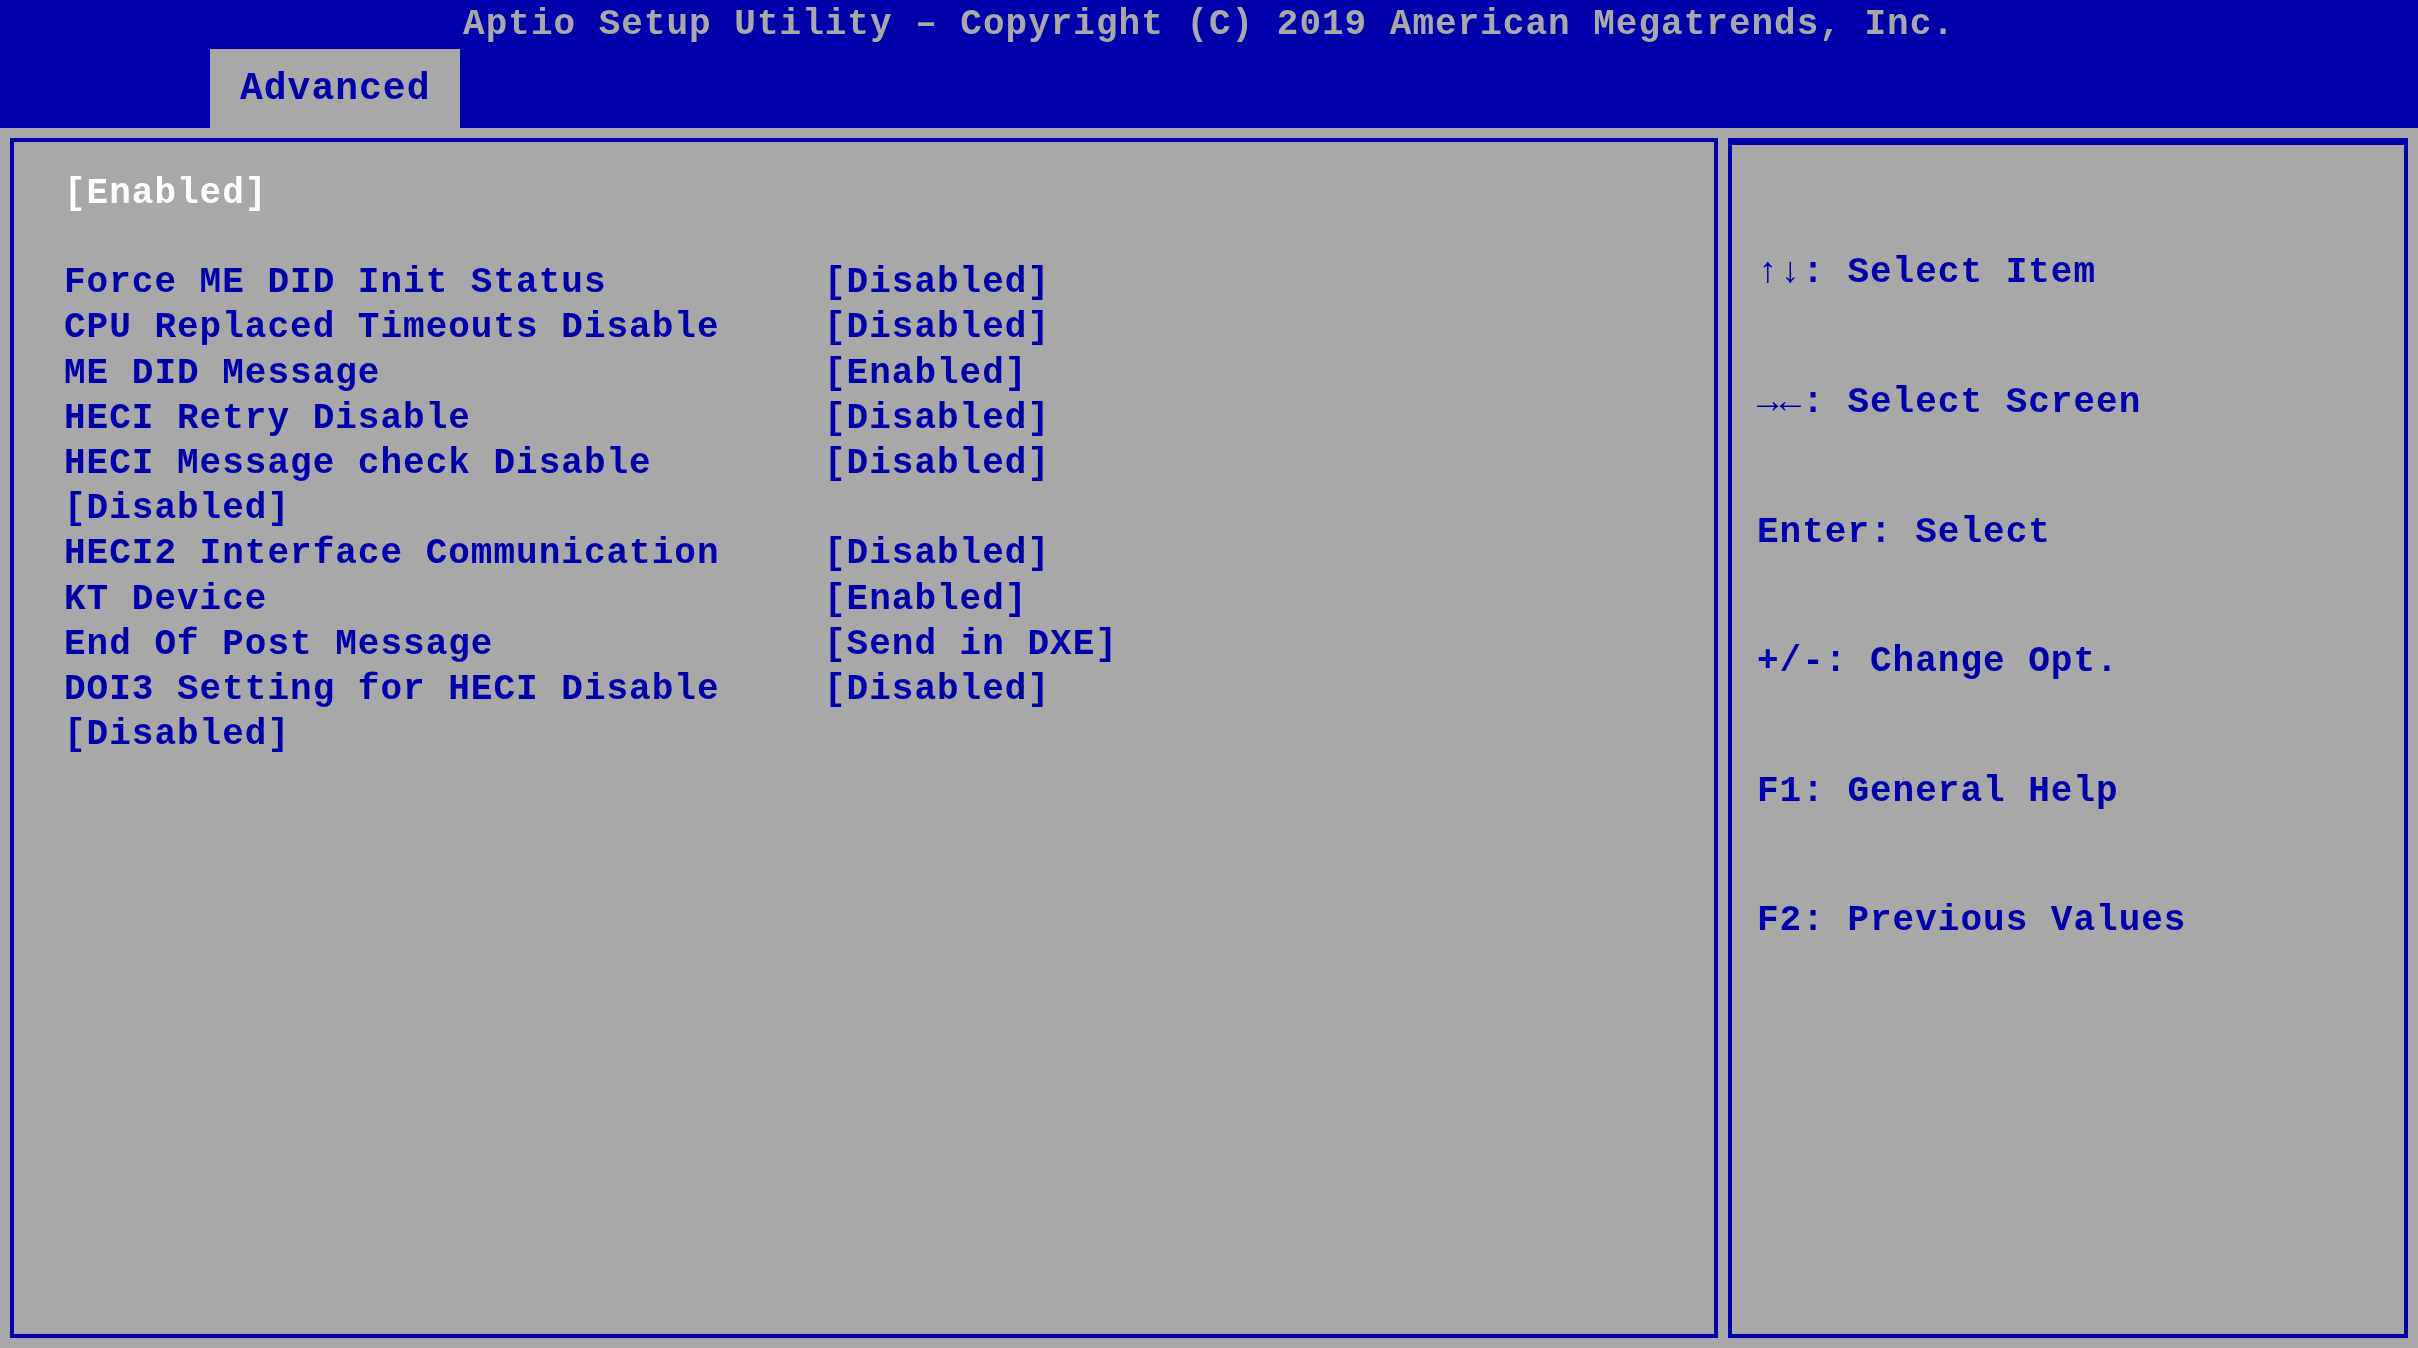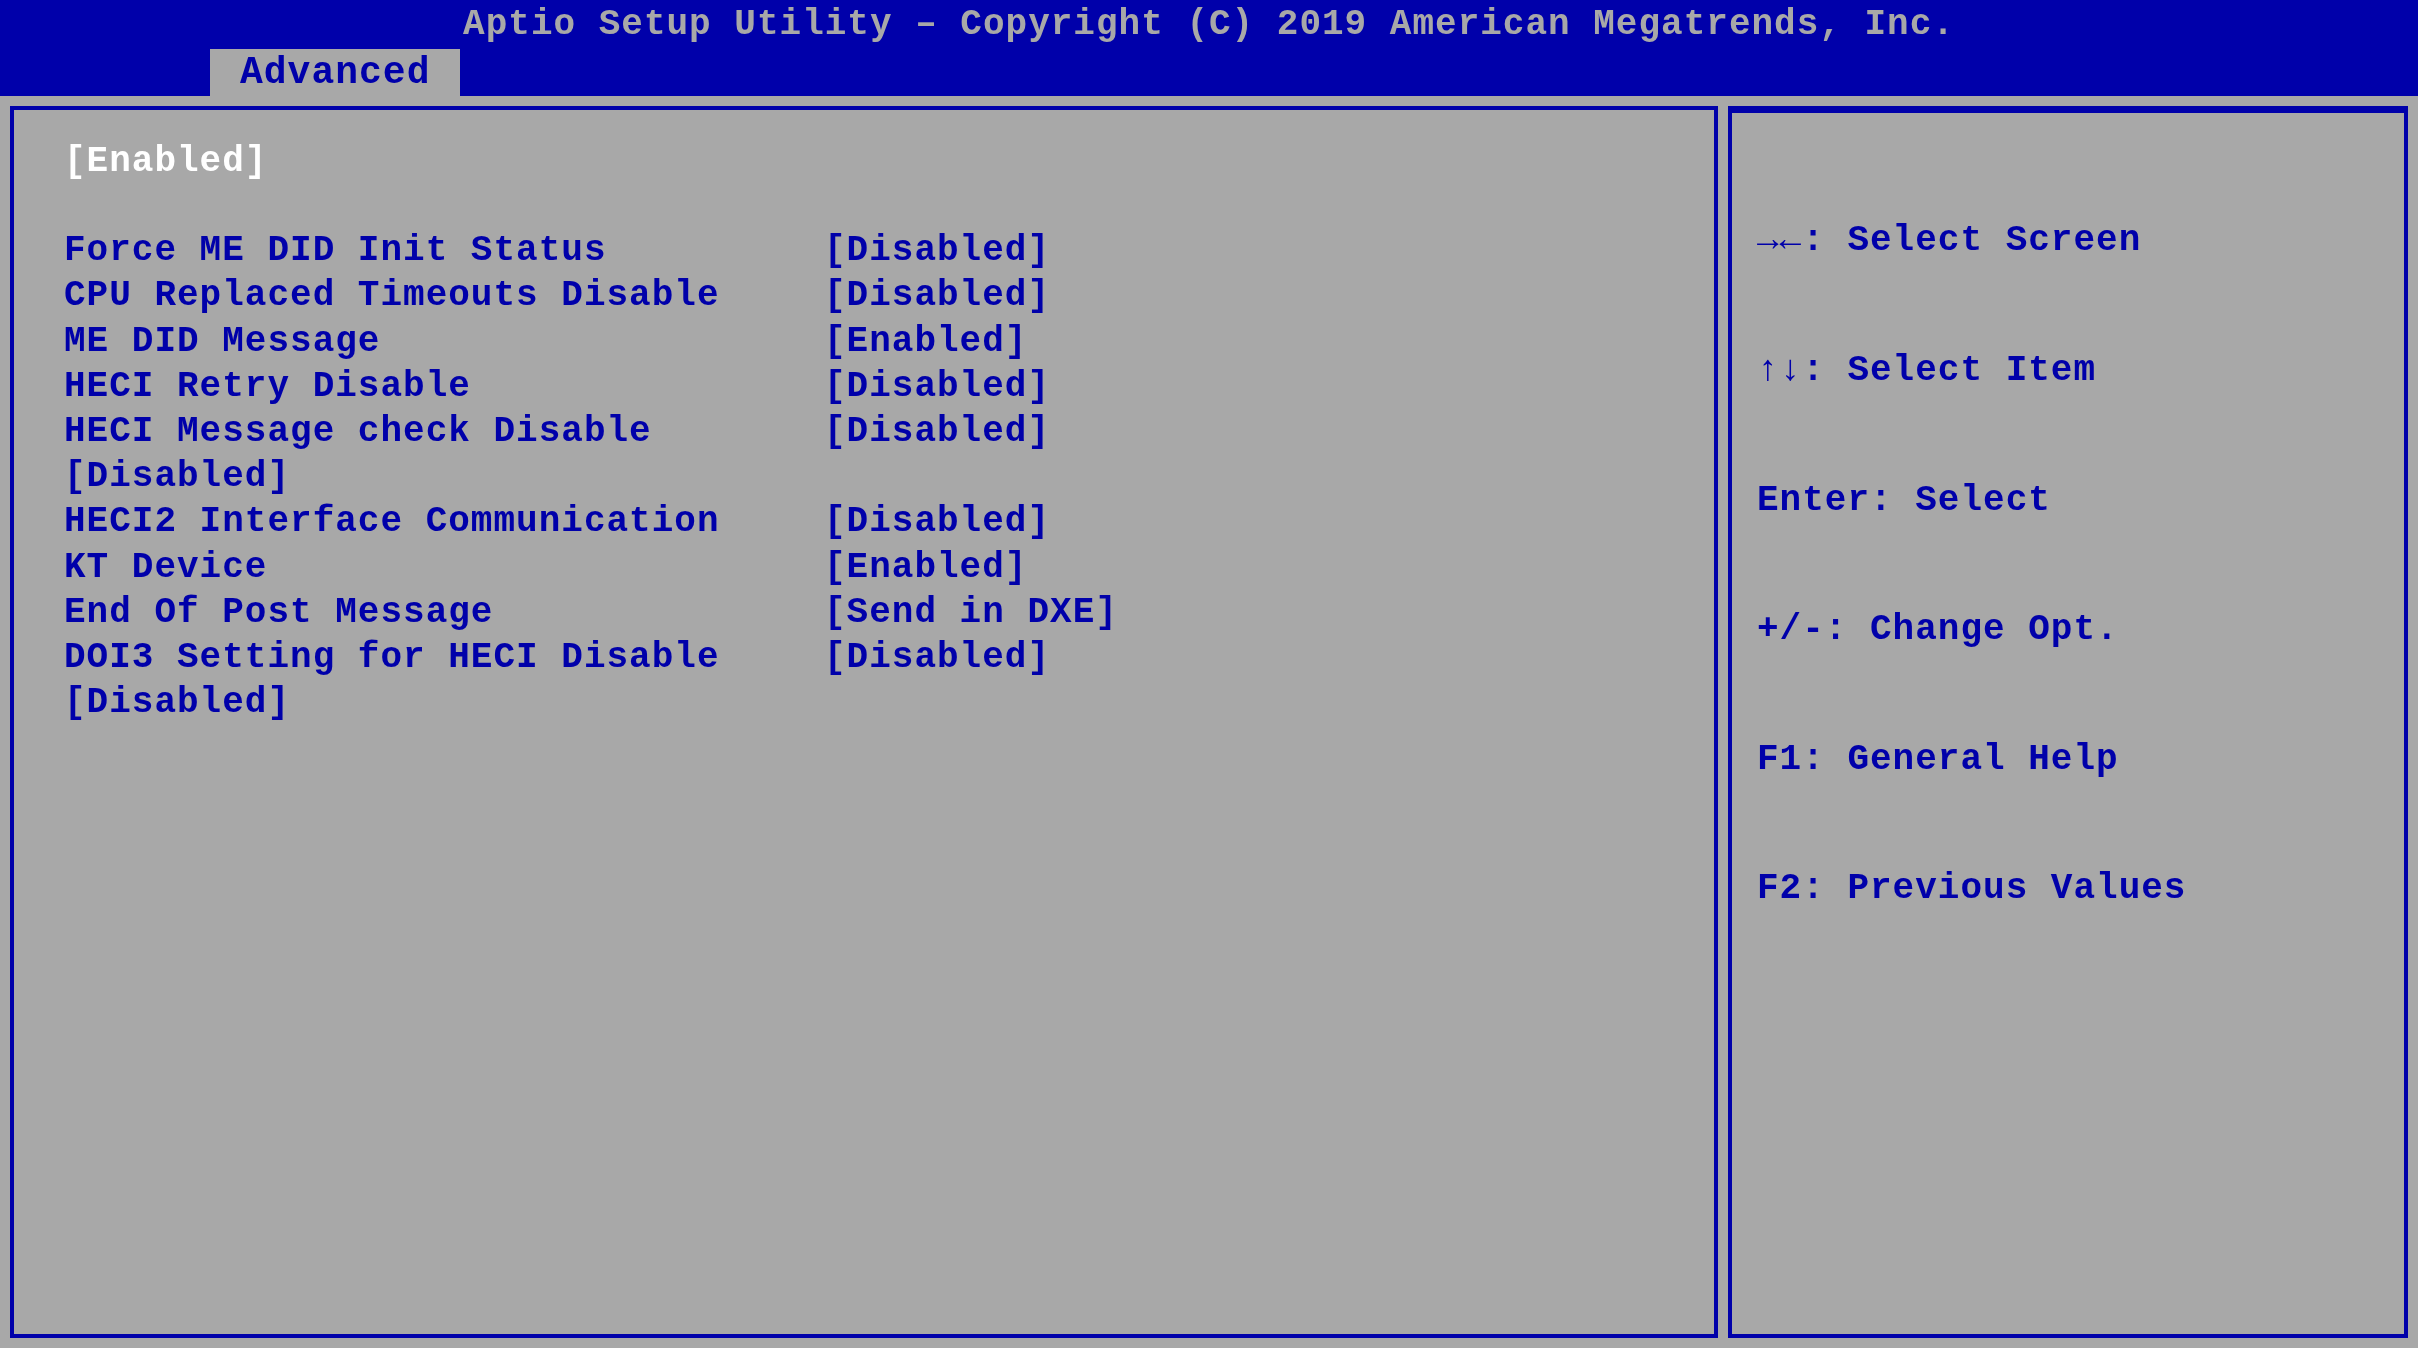--- a/index.html
+++ b/index.html
@@ -36,21 +36,21 @@
     
     .tab-bar {
       background: #0000aa;
       display: flex;
       padding-left: 210px;
     }
     
     .tab {
       background: #a8a8a8;
       color: #0000aa;
-      padding: 2px 30px;
+      padding: 18px 30px;
       font-size: 38px;
       font-weight: bold;
     }
     
     .content-area {
       flex: 1;
       background: #a8a8a8;
       padding: 10px;
       display: flex;
       gap: 10px;
@@ -177,22 +177,22 @@
         <span class="setting-value">[Disabled]</span>
       </div>
       <div class="setting-row">
         <span class="setting-value">[Disabled]</span>
       </div>
     </div>
 
     <div class="side-panel">
       <div class="divider"></div>
       <div class="key-legend">
+        <div>↑↓: Select Item</div>
         <div>→←: Select Screen</div>
-        <div>↑↓: Select Item</div>
         <div>Enter: Select</div>
         <div>+/-: Change Opt.</div>
         <div>F1: General Help</div>
         <div>F2: Previous Values</div>
         
         
         
       </div>
     </div>
 

